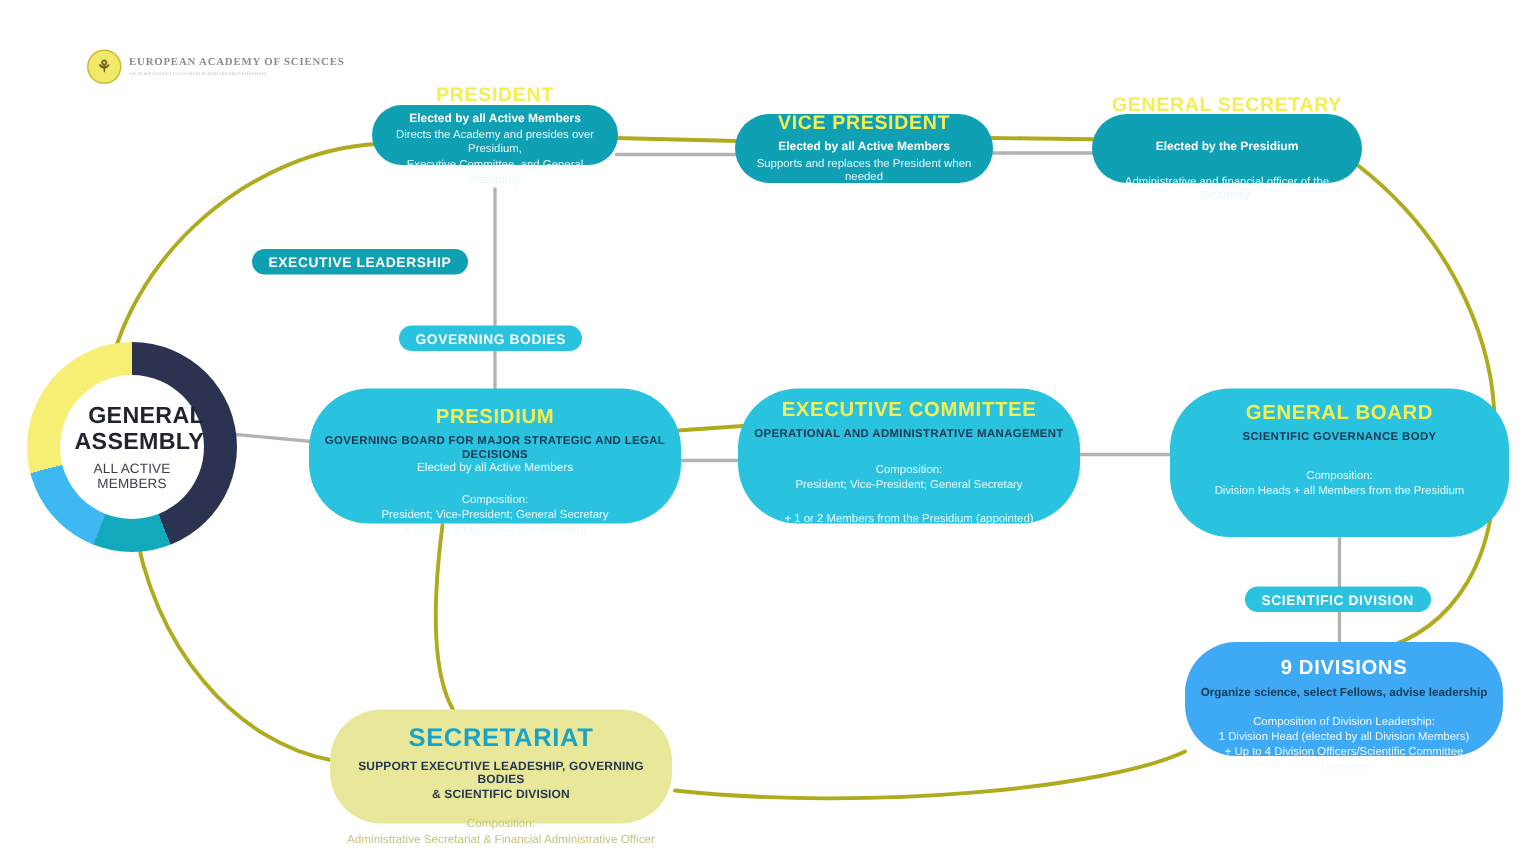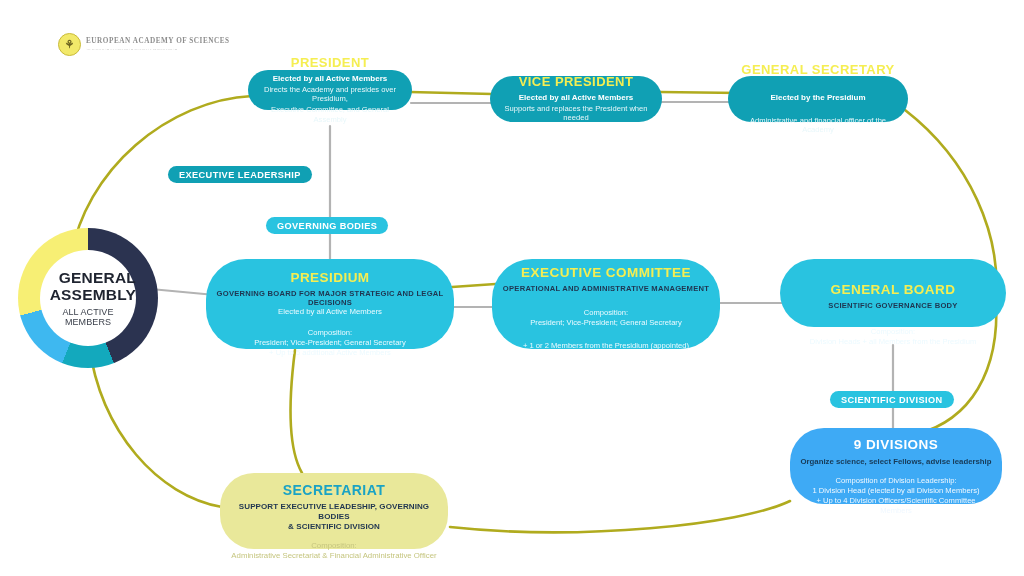--- a/index.html
+++ b/index.html
@@ -56,21 +56,21 @@
   .n-cyan .compo{color:#ecfaff;font-size:7.6px;margin-top:11px;}
 
   
   .n-blue{background:#3eaaf5;border-radius:34px;}
   .n-blue .ttl{color:#ffffff;font-size:13.5px;}
   .n-blue .sub{color:#173a57;font-size:7.8px;margin-top:4px;}
   .n-blue .compo{color:#f0f8ff;font-size:7.6px;margin-top:10px;}
 
   
   .n-yellow{background:#e9e89a;border-radius:34px;}
-  .n-yellow .ttl{color:#1aa3c4;font-size:14px;}
+  .n-yellow .ttl{color:#1aa3c4;font-size:17px;}
   .n-yellow .sub{color:#1f3550;font-size:8px;margin-top:4px;letter-spacing:.1px;}
   .n-yellow .compo{color:#c5c57f;font-size:7.8px;margin-top:10px;}
 
   
   .pill{position:absolute;z-index:6;border-radius:20px;color:#fff;font-weight:bold;
         display:flex;align-items:center;justify-content:center;letter-spacing:.4px;
         font-size:9.2px;padding:0 11px;height:17px;white-space:nowrap;}
   .pill-dark{background:#10a0b4;}
   .pill-bright{background:#29c3e0;}
 </style>
@@ -174,21 +174,21 @@
   </div>
 
   <div class="node n-cyan" style="left:492px;top:259px;width:228px;height:90px;">
     <div class="ttl">EXECUTIVE COMMITTEE</div>
     <div class="sub">OPERATIONAL AND ADMINISTRATIVE MANAGEMENT</div>
     <div class="compo" style="margin-top:15px">Composition:</div>
     <div class="compo" style="margin-top:0">President; Vice-President; General Secretary</div>
     <div class="compo" style="margin-top:13px">+ 1 or 2 Members from the Presidium (appointed)</div>
   </div>
 
-  <div class="node n-cyan" style="left:780px;top:259px;width:226px;height:68px;padding-top:24px;">
+  <div class="node n-cyan" style="left:780px;top:259px;width:226px;height:99px;padding-top:9px;">
     <div class="ttl">GENERAL BOARD</div>
     <div class="sub">SCIENTIFIC GOVERNANCE BODY</div>
     <div class="compo" style="margin-top:17px">Composition:</div>
     <div class="compo" style="margin-top:0">Division Heads  + all Members from the Presidium</div>
   </div>
 
   <div class="node n-blue" style="left:790px;top:428px;width:212px;height:76px;padding-top:10px;">
     <div class="ttl">9 DIVISIONS</div>
     <div class="sub">Organize science, select Fellows, advise leadership</div>
     <div class="compo">Composition of Division Leadership:</div>

